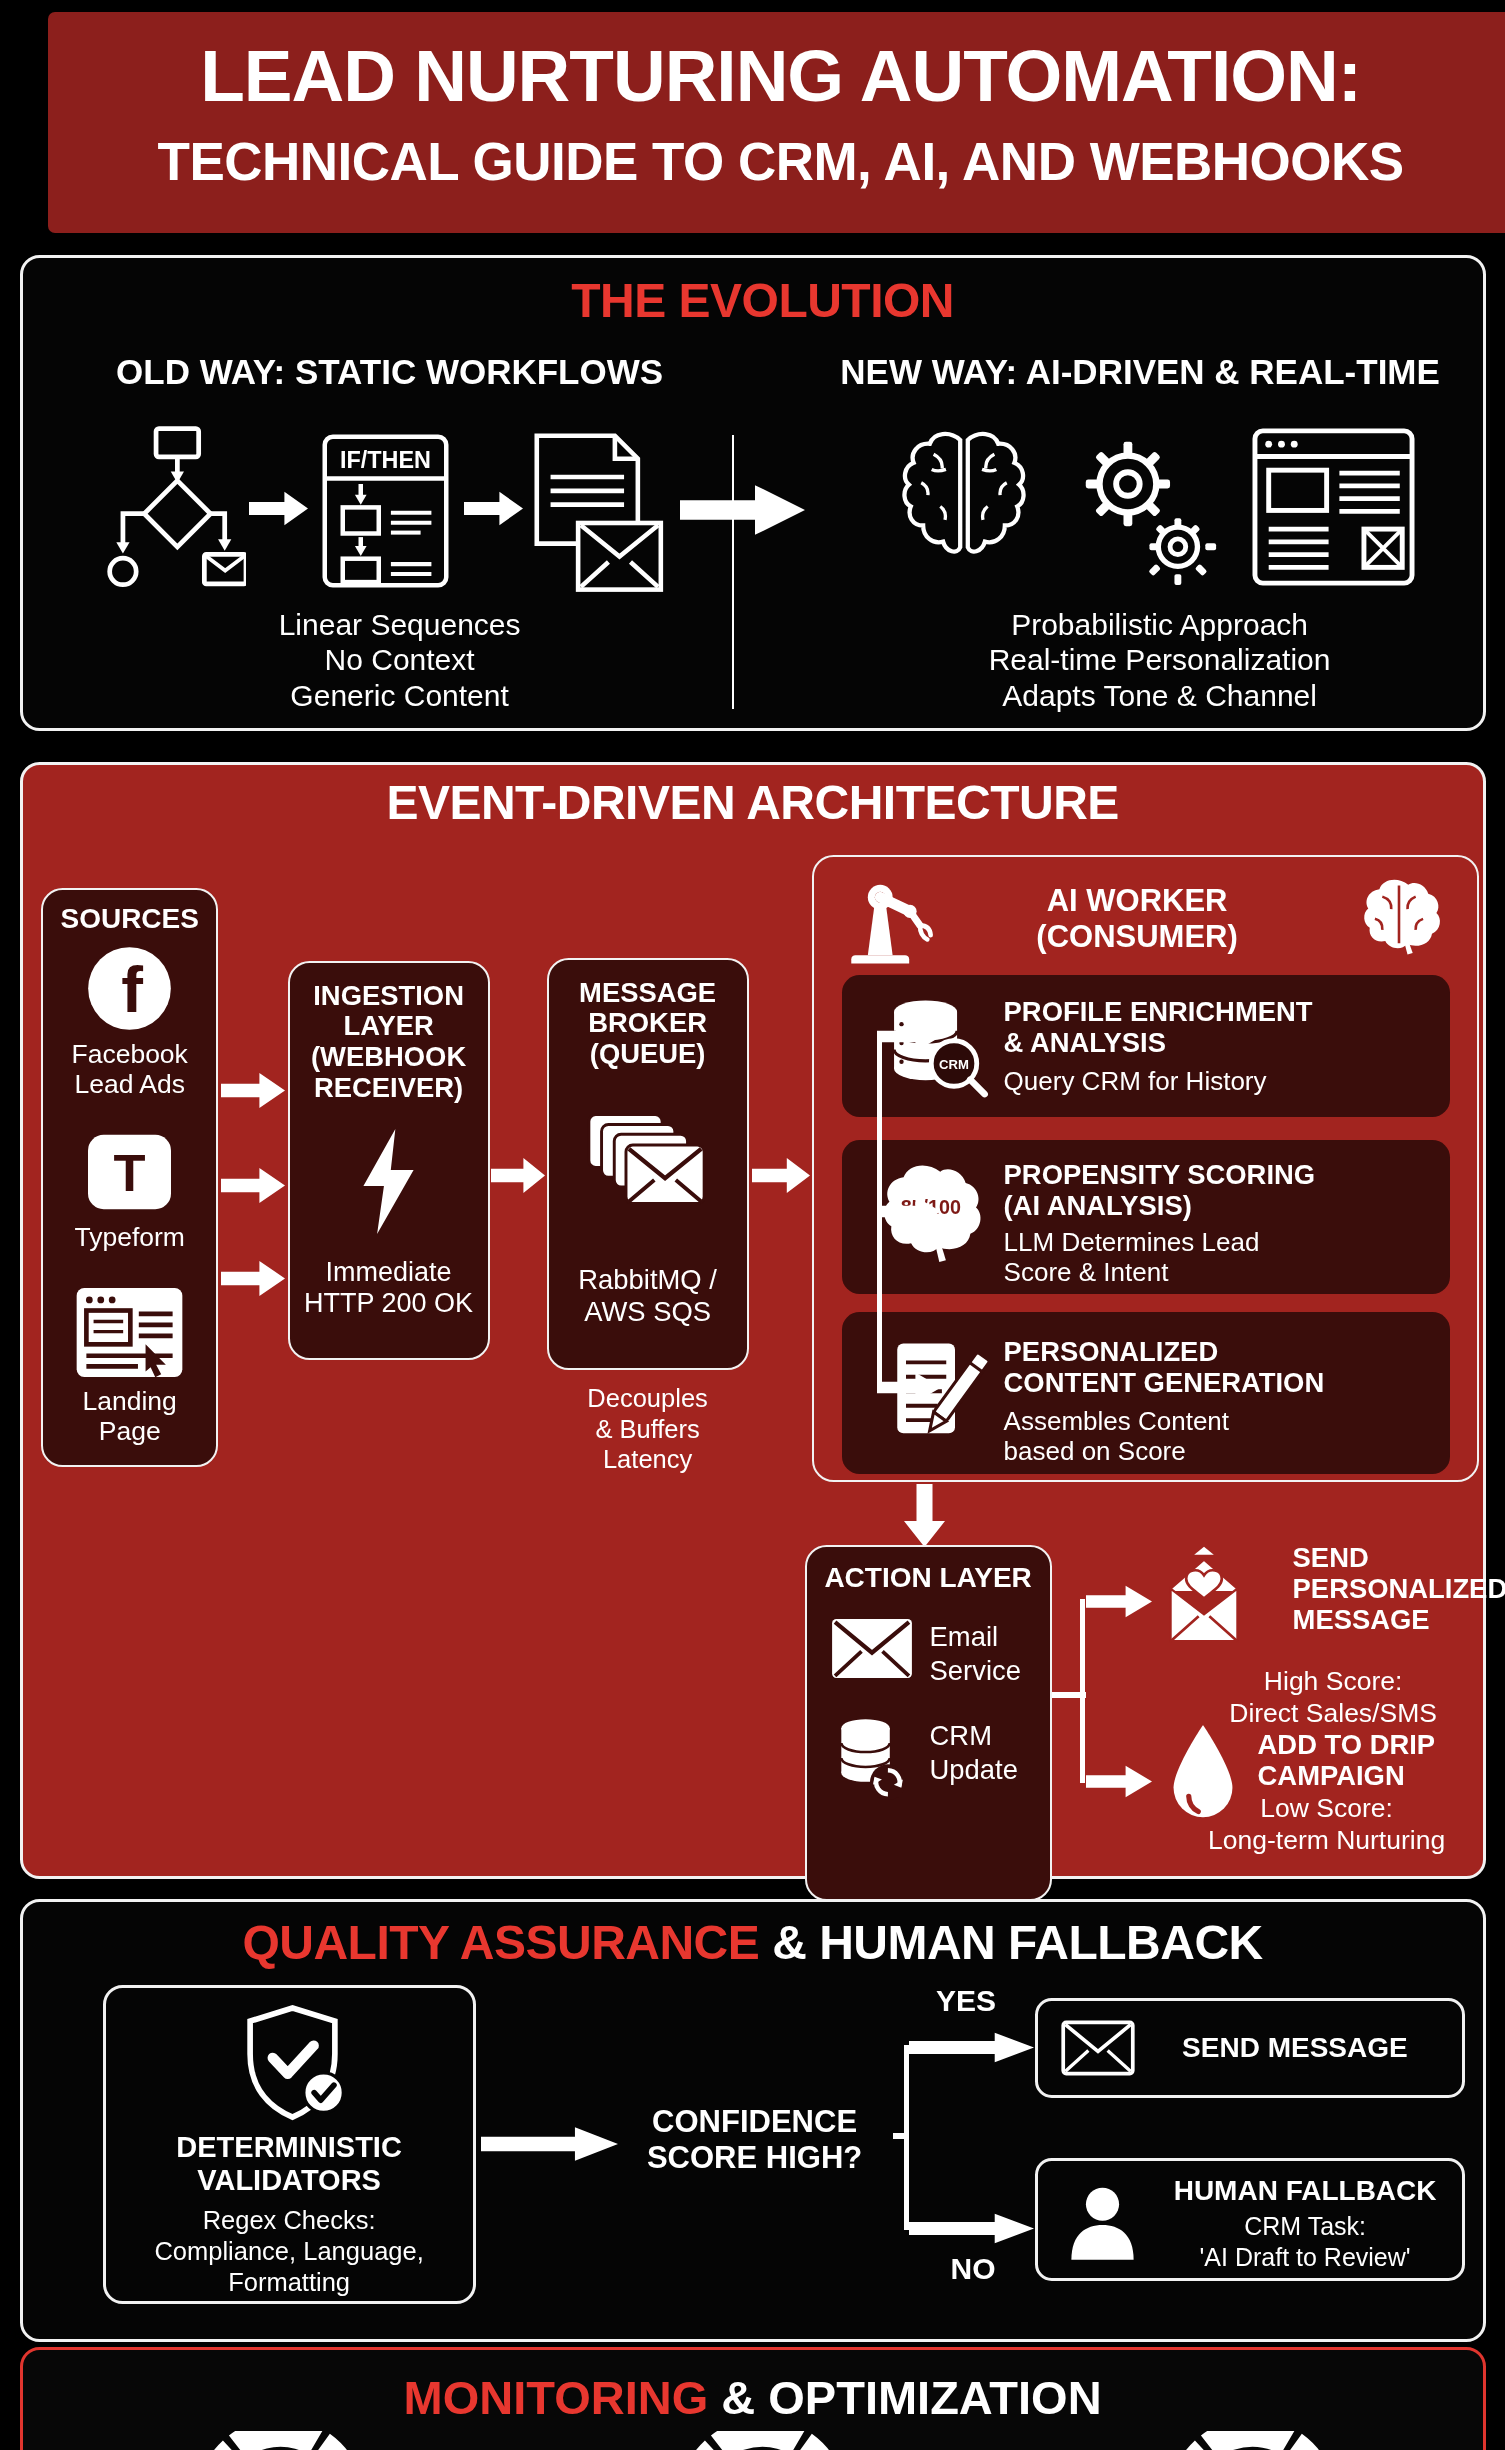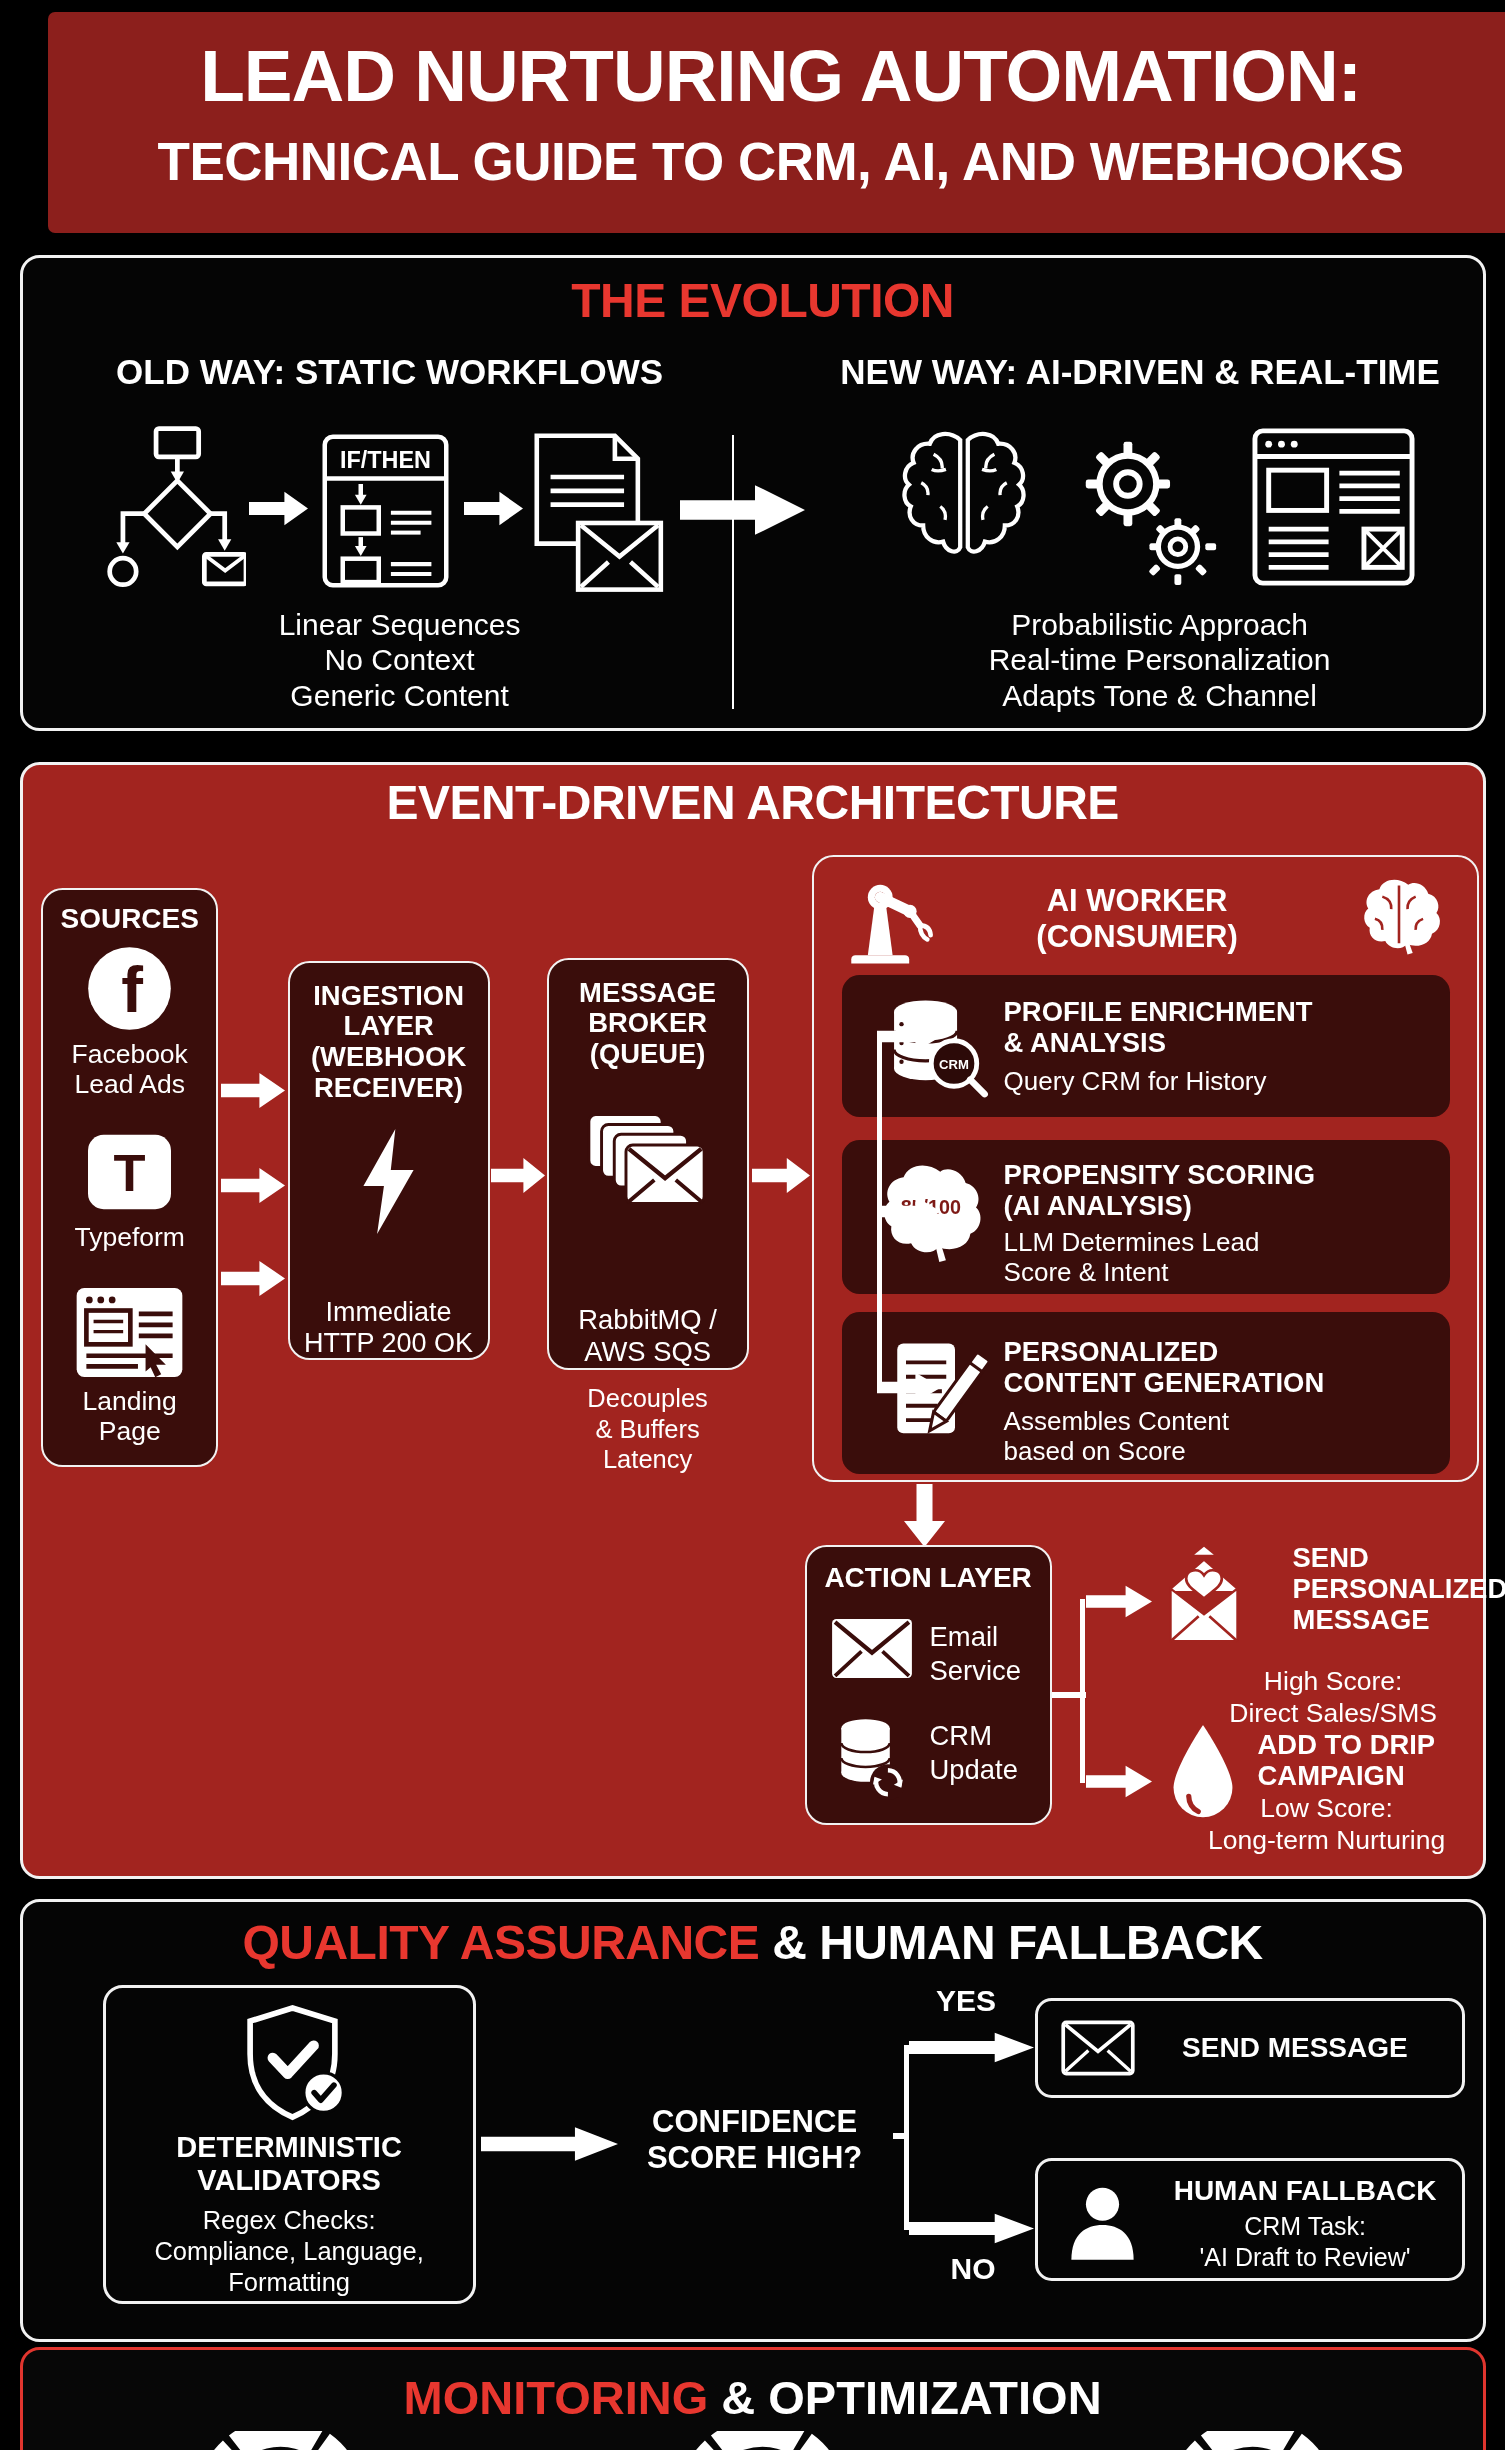--- a/index.html
+++ b/index.html
@@ -21,21 +21,21 @@
   .evo{left:19.6px;top:255px;width:1466px;height:476px;}
   .arch{left:19.6px;top:762px;width:1466px;height:1117px;background:#a2241f;}
   .qa{left:19.6px;top:1899px;width:1466px;height:443px;}
   .mon{left:19.6px;top:2347px;width:1466px;height:321px;border-color:#e0352e;border-width:3.4px;background:#070707;}
   .panel{position:absolute;background:#3a0d0b;border:2.9px solid #f2f2f2;border-radius:21.6px;box-sizing:border-box;}
   .subbox{position:absolute;background:#3a0d0b;border-radius:17.6px;box-sizing:border-box;}
   .obox{position:absolute;background:#050505;border:3.4px solid #f2f2f2;border-radius:16.7px;box-sizing:border-box;}
   .evo-h{font-size:35px;line-height:1.05;}
   .evo-t{font-size:30px;line-height:1.18;}
   .boxtitle{font-size:27.4px;line-height:1.12;}
-  .boxnote{font-size:27px;line-height:1.15;margin-top:40px;}
+  .boxnote{font-size:27px;line-height:1.15;}
   .steptitle{font-size:27.4px;line-height:1.14;}
   .stepdesc{font-size:26px;line-height:1.16;}
   .srclabel{font-size:26.5px;line-height:1.15;}
   .outtitle{font-size:27.4px;line-height:1.14;}
   .outdesc{font-size:26.5px;line-height:1.2;}
   .qtext{font-size:31px;line-height:1.15;}
   .yn{font-size:30px;}
 </style>
 </head>
 <body>
@@ -377,21 +377,21 @@
       </svg>
     <svg class="abs fillw" style="left:63px;top:513px;z-index:4;" width="64" height="35" viewBox="0 0 140 84" preserveAspectRatio="none">
         <polygon points="0,28 84,28 84,6 140,42 84,78 84,56 0,56"></polygon>
       </svg>
   </div>
 
   <svg class="abs fillw" style="left:880px;top:719px;" width="43" height="63" viewBox="0 0 86 136" preserveAspectRatio="none">
       <polygon points="27,0 59,0 59,80 84,80 43,136 2,80 27,80"></polygon>
     </svg>
 
-  <div class="panel" style="left:782px;top:780px;width:247px;height:280px;">
+  <div class="panel" style="left:782px;top:780px;width:247px;height:356px;">
     <div class="abs center w800" style="left:0;top:14.7px;width:100%;font-size:28px;">ACTION LAYER</div>
     <svg class="abs" style="left:23.5px;top:69px;" width="84" height="65" viewBox="0 0 200 150">
       <rect x="5" y="5" width="190" height="140" rx="10" fill="#fff"></rect>
       <path d="M12,12 L100,85 L188,12" stroke="#3a0d0b" stroke-width="10" fill="none"></path>
       <path d="M12,140 L75,82 M188,140 L125,82" stroke="#3a0d0b" stroke-width="9" fill="none"></path>
     </svg>
     <div class="abs" style="left:123px;top:73px;font-size:27.4px;line-height:1.25;">
       <div>Email</div>
       <div>Service</div>
     </div>

